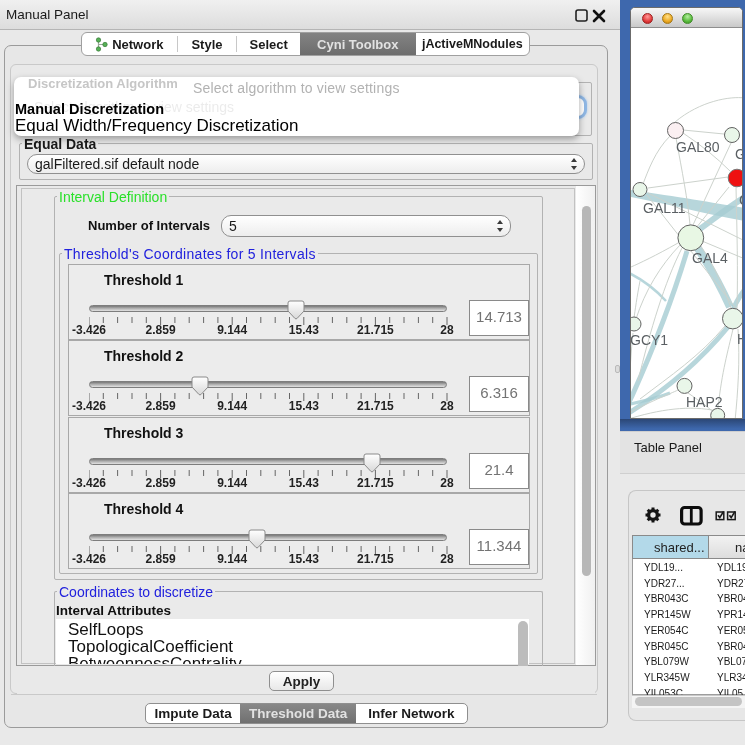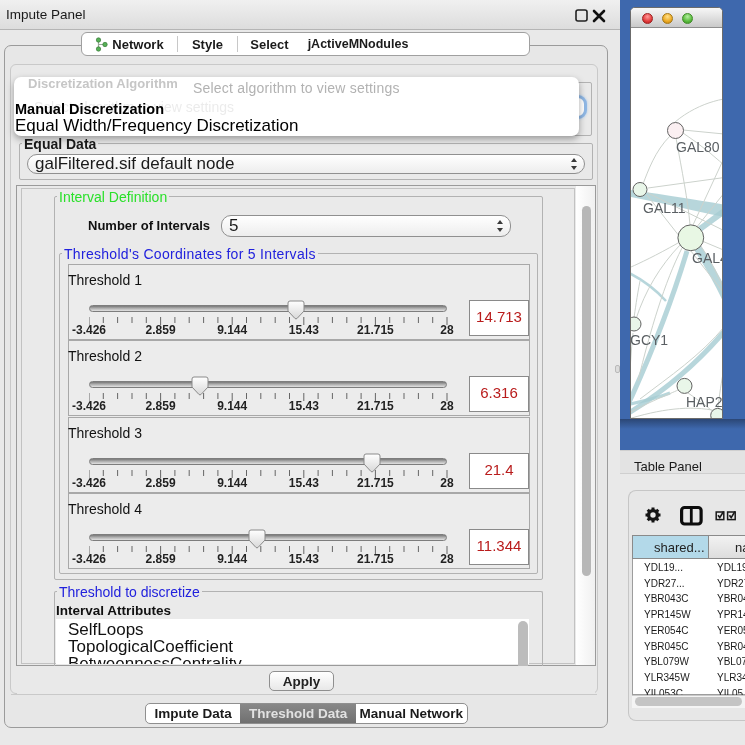--- a/index.html
+++ b/index.html
@@ -16,42 +16,42 @@
 
 #toptabs { left:81px; top:32px; width:449px; height:24px; background:#ffffff; border:1px solid #a0a0a0; border-radius:6px; overflow:hidden; display:flex; align-items:center; }
 #toptabs .seg { height:100%; display:flex; align-items:center; justify-content:center; font-size:13px; font-weight:bold; color:#1a1a1a; }
 #toptabs .sel { background:linear-gradient(#838383,#6d6d6d); color:#e2e2e2; }
 #toptabs .div { width:1px; height:16px; background:#c8c8c8; }
 
 .group { position:absolute; border:1px solid #b2b2b2; border-radius:2px; }
 .gtitle { position:absolute; top:-8px; left:2px; padding:0 2px; font-size:14px; background:#e9e9e9; white-space:nowrap; }
 
 .combo { position:absolute; background:linear-gradient(#ffffff,#ededed); border:1px solid #909090; display:flex; align-items:center; }
-.combo .txt { font-size:17px; color:#1a1a1a; padding-left:7px; }
+.combo .txt { font-size:14px; color:#1a1a1a; padding-left:7px; }
 .spin { position:absolute; right:5px; top:0; bottom:0; width:10px; }
 .spin:before, .spin:after { content:""; position:absolute; left:2px; border-left:3px solid transparent; border-right:3px solid transparent; }
 .spin:before { top:calc(50% - 6px); border-bottom:4.5px solid #3a3a3a; }
 .spin:after { bottom:calc(50% - 6px); border-top:4.5px solid #3a3a3a; }
 
 .tbox { position:absolute; left:68px; width:462px; height:76px; border:1px solid #a8a8a8; background:#ececec; }
-.tbox .tl { position:absolute; left:-1px; top:7px; font-size:14px; font-weight:normal; color:#111; }
+.tbox .tl { position:absolute; left:-1px; top:7px; font-size:14px; font-weight:bold; color:#111;padding-left:36px; }
 .track { position:absolute; left:20px; top:40px; width:358px; height:7px; border:1px solid #7d7d7d; border-radius:3.5px; background:linear-gradient(#787878,#adadad 45%,#e2e2e2); }
-.vbox { position:absolute; left:400px; top:35px; width:60px; height:36px; background:#ffffff; border:1px solid #8a8a8a; display:flex; align-items:center; justify-content:center; padding-bottom:3px; font-size:15px; color:#b91c1c; }
+.vbox { position:absolute; left:400px; top:35px; width:60px; height:36px; background:#ffffff; border:1px solid #8a8a8a; display:flex; align-items:center; justify-content:center; padding-bottom:3px; font-size:15px; color:#737373; }
 .ticklabel { position:absolute; top:58px; transform:translateX(-50%); font-size:12px; font-weight:bold; color:#222; }
 
 #applybtn { left:269px; top:671px; width:65px; height:20px; background:linear-gradient(#ffffff,#e8e8e8); border:1px solid #8f8f8f; border-radius:5px; display:flex; align-items:center; justify-content:center; font-size:13.5px; font-weight:bold; color:#222; }
 #bottabs { left:145px; top:703px; width:323px; height:21px; background:#ffffff; border:1px solid #8f8f8f; border-radius:5px; overflow:hidden; display:flex; }
 #bottabs .seg { height:100%; display:flex; align-items:center; justify-content:center; font-size:13.5px; font-weight:bold; color:#1a1a1a; }
 #bottabs .sel { background:linear-gradient(#888888,#707070); color:#e2e2e2; }
 </style>
 </head>
 <body>
 
 <div id="titlebar" class="abs">
-    <span class="t">Impute Panel</span>
+    <span class="t">Manual Panel</span>
   <svg class="abs" style="left:575px;top:9px" width="32" height="14" viewBox="0 0 32 14">
     <rect x="1" y="1" width="11" height="11" rx="2" fill="none" stroke="#222" stroke-width="1.6"></rect>
     <path d="M19 2 L29 12 M29 2 L19 12" stroke="#111" stroke-width="2.6" stroke-linecap="round"></path>
   </svg>
 </div>
 
 <div id="container" class="abs"></div>
 <div id="innerpanel" class="abs"></div>
 
 <div id="toptabs" class="abs">
@@ -60,20 +60,21 @@
       <path d="M3.5 3.5 V11.5 M3.5 7.5 H9" stroke="#9aa89a" stroke-width="1.2" fill="none"></path>
       <circle cx="3.5" cy="3" r="2.2" fill="#55b055" stroke="#3a7a3a" stroke-width="0.7"></circle>
       <circle cx="3.5" cy="12" r="2.2" fill="#55b055" stroke="#3a7a3a" stroke-width="0.7"></circle>
       <circle cx="10" cy="7.5" r="2.2" fill="#55b055" stroke="#3a7a3a" stroke-width="0.7"></circle>
     </svg>
     Network</div>
   <div class="div"></div>
   <div class="seg" style="width:59px">Style</div>
   <div class="div"></div>
   <div class="seg" style="width:63px">Select</div>
+  <div class="seg sel" style="width:116px">Cyni Toolbox</div>
   <div class="seg" style="width:114px;font-size:12.5px">jActiveMNodules</div>
 </div>
 
 <div class="group" style="left:19px;top:82px;width:573px;height:54px;background:#e9e9e9"></div>
 
 <div class="abs" style="left:27px;top:95px;width:560px;height:24px;border:3px solid #8fb7e4;border-radius:9px;background:#fff;box-shadow:0 0 3px #a9c9ec"></div>
 
 <div class="abs" style="left:14px;top:77px;width:565px;height:59px;background:#ffffff;border-radius:7px;box-shadow:0 3px 7px rgba(0,0,0,0.35);z-index:40"></div>
 <div class="abs" style="left:28px;top:76px;font-size:13px;font-weight:bold;color:#c6c6c6;z-index:41">Discretization Algorithm</div>
 <div class="abs" style="left:193px;top:80px;font-size:14px;letter-spacing:0.2px;color:#b2b2b2;z-index:41">Select algorithm to view settings</div>
@@ -197,44 +198,44 @@
             <stop offset="0" stop-color="#ffffff"></stop>
             <stop offset="1" stop-color="#d8d8d8"></stop>
           </linearGradient>
         </defs>
       </svg>
       <div class="vbox">11.344</div>
     </div>
   </div>
 
 <div class="group" style="left:54px;top:591px;width:489px;height:80px;border-bottom:none">
-  <span class="gtitle" style="color:#2121dd;background:#eaeaea">Threshold to discretize</span>
+  <span class="gtitle" style="color:#2121dd;background:#eaeaea">Coordinates to discretize</span>
 </div>
 <div class="abs bold" style="left:56px;top:603px;font-size:13.5px;color:#111">Interval Attributes</div>
 <div class="abs" style="left:56px;top:619px;width:473px;height:45px;background:#ffffff;overflow:hidden">
   <div style="font-size:17px;color:#111;padding-left:12px;line-height:17px;padding-top:2px">SelfLoops<br>TopologicalCoefficient<br>BetweennessCentrality</div>
 </div>
 <div class="abs" style="left:518px;top:621px;width:10px;height:60px;background:#bcbcbc;border-radius:5px"></div>
 
 <div class="abs" style="left:17px;top:666px;width:578px;height:28px;background:#e9e9e9"></div>
 
 <div id="applybtn" class="abs">Apply</div>
 <div class="abs" style="left:11px;top:694px;width:586px;height:1px;background:#c9c9c9"></div>
 
 <div id="bottabs" class="abs">
   <div class="seg" style="width:95px">Impute Data</div>
   <div class="seg sel" style="width:116px">Threshold Data</div>
-  <div class="seg" style="width:112px">Manual Network</div>
+  <div class="seg" style="width:112px">Infer Network</div>
 </div>
 
 <div class="abs" style="left:615px;top:365px;width:5px;height:8px;border:1px solid #b9b9b9;border-radius:2px;background:#dcdcdc"></div>
 
 <div class="abs" style="left:620px;top:0;width:125px;height:450px;background:#3e68ad"></div>
 
-<div class="abs" style="left:630px;top:7px;width:93px;height:412px;border:1px solid #6b6b6b;border-radius:5px 5px 0 0;background:#fff;overflow:hidden">
+<div class="abs" style="left:630px;top:7px;width:113px;height:412px;border:1px solid #6b6b6b;border-radius:5px 5px 0 0;background:#fff;overflow:hidden">
   <div style="position:absolute;left:0;top:0;width:115px;height:20px;background:linear-gradient(#f7f7f7,#c9c9c9);border-bottom:1px solid #8e8e8e"></div>
   <div style="position:absolute;left:11px;top:4.5px;width:11px;height:11px;border-radius:50%;background:radial-gradient(circle at 50% 30%,#ff9898,#e23b3b 60%,#b01c1c);border:0.5px solid #9c2020"></div>
   <div style="position:absolute;left:31px;top:4.5px;width:11px;height:11px;border-radius:50%;background:radial-gradient(circle at 50% 30%,#ffe08a,#eca921 60%,#b87e12);border:0.5px solid #a57714"></div>
   <div style="position:absolute;left:51px;top:4.5px;width:11px;height:11px;border-radius:50%;background:radial-gradient(circle at 50% 30%,#b4eea0,#58bb3c 60%,#3c8f26);border:0.5px solid #3f8a28"></div>
   <svg id="net" style="position:absolute;left:0;top:21px" width="115" height="391" viewBox="631 28 115 391">
       <path d="M631 189 C 680 196, 715 202, 745 207 L745 220 C 710 214, 668 203, 631 196 Z" fill="#a5ccd2" fill-opacity="0.8"></path>
       <path d="M697 246 C 710 266, 722 288, 730 306" fill="none" stroke="#a5ccd2" stroke-width="8" stroke-opacity="0.8"></path>
       <path d="M700 228 C 715 217, 730 205, 745 196" fill="none" stroke="#a5ccd2" stroke-width="6" stroke-opacity="0.8"></path>
       <path d="M745 288 C 740 295, 736 300, 733 309" fill="none" stroke="#a5ccd2" stroke-width="5" stroke-opacity="0.8"></path>
       <path d="M687 250 C 672 300, 650 355, 632 395 C 628 403, 625 412, 623 419" fill="none" stroke="#a5ccd2" stroke-width="5" stroke-opacity="0.8"></path>
@@ -281,21 +282,21 @@
       <text x="692" y="262" font-size="14" fill="#5a5f63">GAL4</text>
       <text x="630" y="344" font-size="14" fill="#5a5f63">GCY1</text>
       <text x="737" y="343" font-size="14" fill="#5a5f63">H</text>
       <text x="686" y="406" font-size="14" fill="#5a5f63">HAP2</text>
     </svg>
 </div>
 
 <div class="abs" style="left:620px;top:419px;width:125px;height:10px;background:linear-gradient(rgba(20,30,50,0.45),rgba(62,104,173,0))"></div>
 
 <div class="abs" style="left:620px;top:450px;width:125px;height:5px;background:#ededed"></div>
-<div class="abs" style="left:620px;top:450px;width:125px;height:24px;background:#e3e3e3;border-top:1px solid #cfcfcf;border-bottom:1px solid #cfcfcf">
+<div class="abs" style="left:620px;top:431px;width:125px;height:43px;background:#e3e3e3;border-top:1px solid #cfcfcf;border-bottom:1px solid #cfcfcf">
   <span style="position:absolute;left:14px;top:8px;font-size:13px;color:#1a1a1a">Table Panel</span>
 </div>
 
 <div class="abs" style="left:628px;top:490px;width:117px;height:231px;background:#e7e7e7;border:1px solid #c6c6c6;border-radius:8px 0 0 8px;border-right:none;overflow:hidden">
 
   <svg style="position:absolute;left:0px;top:0px" width="117" height="40" viewBox="0 0 117 40">
     <g fill="#141414">
       <circle cx="24" cy="24" r="4.4" fill="none" stroke="#141414" stroke-width="3.4"></circle>
       <g stroke="#141414" stroke-width="3">
         <path d="M24 16.5 V19 M24 29 V31.5 M16.5 24 H19 M29 24 H31.5 M18.7 18.7 L20.5 20.5 M27.5 27.5 L29.3 29.3 M29.3 18.7 L27.5 20.5 M20.5 27.5 L18.7 29.3"></path>

